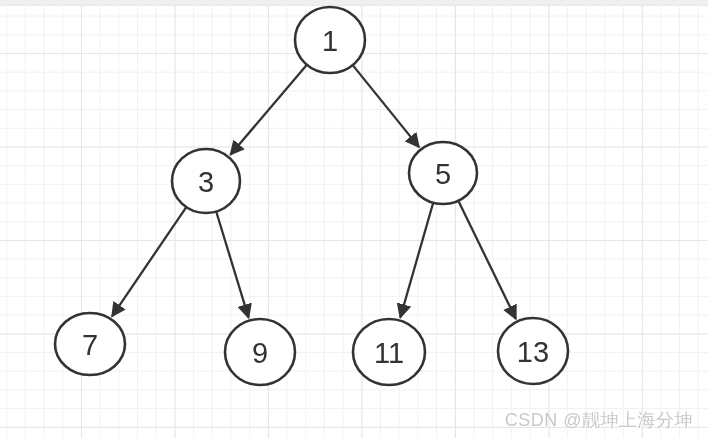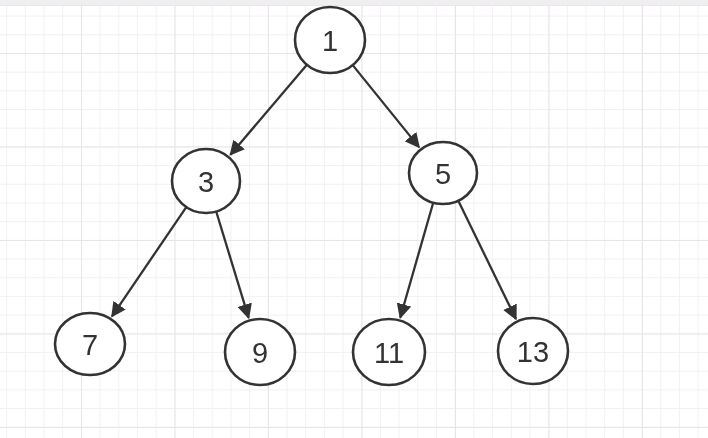--- a/index.html
+++ b/index.html
@@ -103,13 +103,14 @@
           <ellipse cx="389" cy="352" rx="36" ry="33" class="node-shape" fill="#ffffff" stroke="#333333"></ellipse>
           <text x="389" y="353" text-anchor="middle" dominant-baseline="central" class="node-label" fill="#333333">11</text>
         </g>
         <g>
           <ellipse cx="533" cy="351" rx="35" ry="33" class="node-shape" fill="#ffffff" stroke="#333333"></ellipse>
           <text x="533" y="352" text-anchor="middle" dominant-baseline="central" class="node-label" fill="#333333">13</text>
         </g>
       </g>
   </svg>
 
+  <div class="watermark">CSDN @靓坤上海分坤</div>
 </div>
 
 </body></html>

